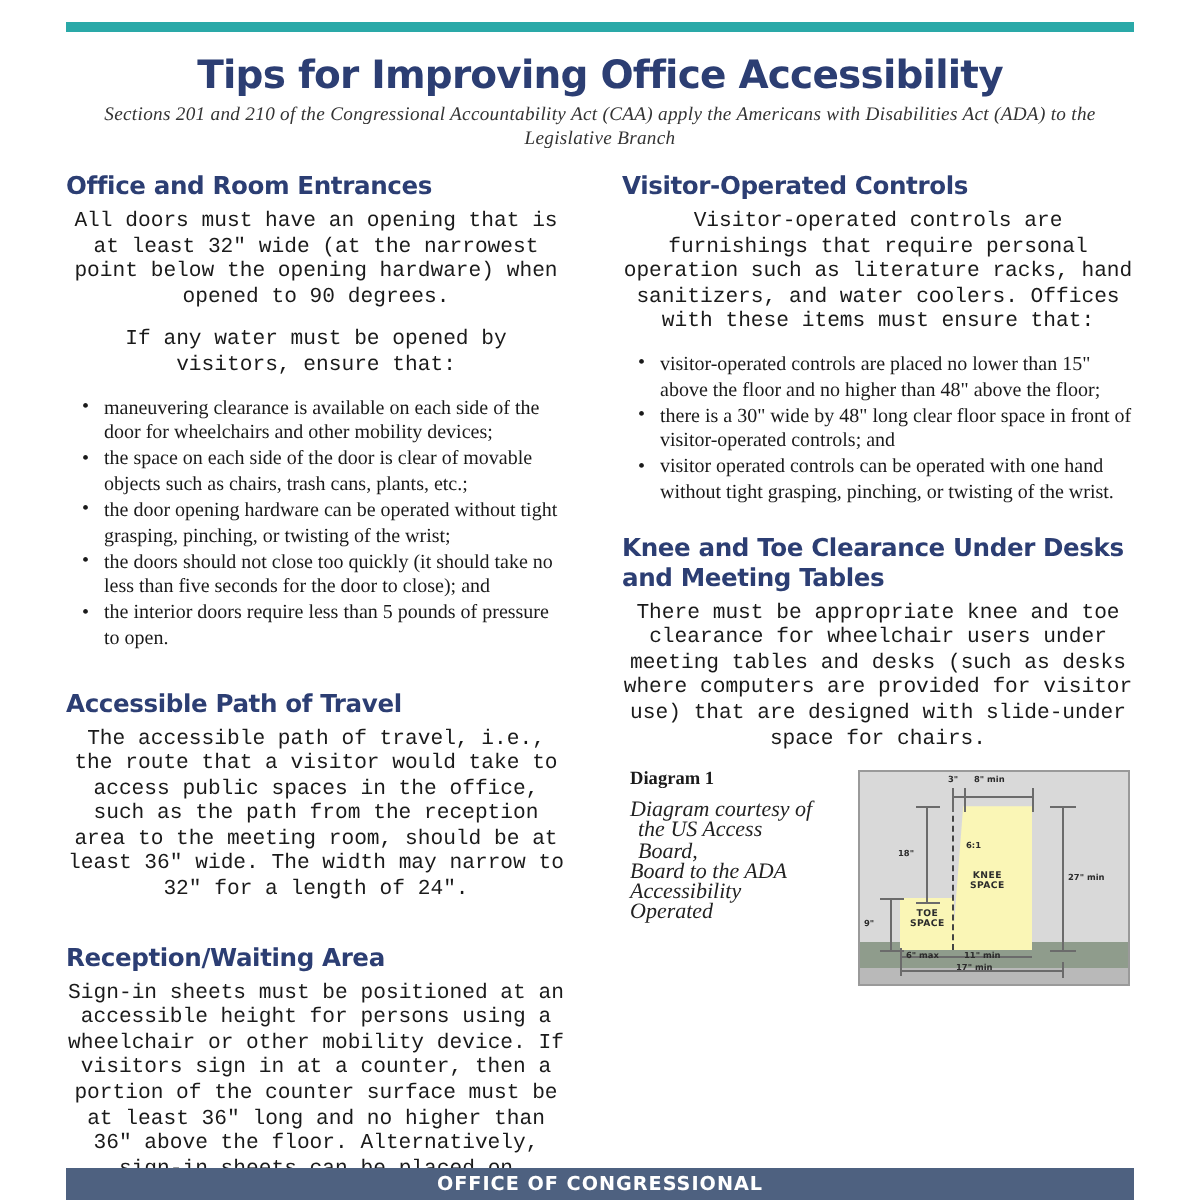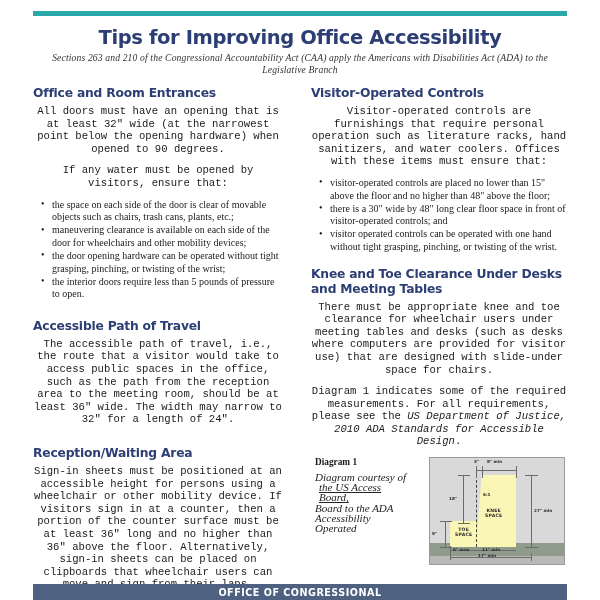--- a/index.html
+++ b/index.html
@@ -62,21 +62,21 @@
     position:absolute;left:4px;top:0;width:96px;
   }
   .diagram-label{
     font-family:"Liberation Serif", serif;font-weight:bold;font-size:9.3px;
     color:#1a1a1a;margin-bottom:5px;
   }
   .diagram-credit{
     font-family:"Liberation Serif", serif;font-style:italic;font-size:11px;
     line-height:10.2px;color:#222;
   }
-  .diagram-credit .ind{display:block;padding-left:4px;text-decoration:underline;}
+  .diagram-credit .ind{display:block;padding-left:4px;}
 
   .diagram-box{
     position:absolute;left:118px;top:0;width:134px;height:106px;
     background:#d9d9d9;border:1px solid #9a9a9a;overflow:hidden;
   }
   .dg-floor{
     position:absolute;left:0;bottom:0;width:100%;height:21px;background:#8f9c8c;
   }
   .dg-floor2{
     position:absolute;left:0;bottom:0;width:100%;height:8px;background:#b9b9b9;
@@ -118,33 +118,34 @@
   }
 </style>
 </head>
 <body>
 
 <div class="page">
 
   <div class="top-rule"></div>
 
   <div class="doc-title">Tips for Improving Office Accessibility</div>
-  <div class="doc-subtitle">Sections 263 and 210 of the Congressional Accountability Act (CAA) apply the Americans with Disabilities Act (ADA) to the Legislative Branch</div>
+  <div class="doc-subtitle">Sections 201 and 210 of the Congressional Accountability Act (CAA) apply the Americans with Disabilities Act (ADA) to the Legislative Branch</div>
 
   <div class="cols">
 
     <div class="col col-left">
 
       <h2 class="sec">Office and Room Entrances</h2>
       <p class="body">All doors must have an opening that is at least 32" wide (at the narrowest point below the opening hardware) when opened to 90 degrees.</p>
       <p class="body">If any water must be opened by visitors, ensure that:</p>
       <ul class="bul">
+        <li>maneuvering clearance is available on each side of the door for wheelchairs and other mobility devices;</li>
         <li>the space on each side of the door is clear of movable objects such as chairs, trash cans, plants, etc.;</li>
-        <li>maneuvering clearance is available on each side of the door for wheelchairs and other mobility devices;</li>
         <li>the door opening hardware can be operated without tight grasping, pinching, or twisting of the wrist;</li>
+        <li>the doors should not close too quickly (it should take no less than five seconds for the door to close); and</li>
         <li>the interior doors require less than 5 pounds of pressure to open.</li>
       </ul>
 
       <div class="spacer-md"></div>
       <h2 class="sec">Accessible Path of Travel</h2>
       <p class="body">The accessible path of travel, i.e., the route that a visitor would take to access public spaces in the office, such as the path from the reception area to the meeting room, should be at least 36" wide. The width may narrow to 32" for a length of 24".</p>
 
       <div class="spacer-md"></div>
       <h2 class="sec">Reception/Waiting Area</h2>
       <p class="body">Sign-in sheets must be positioned at an accessible height for persons using a wheelchair or other mobility device. If visitors sign in at a counter, then a portion of the counter surface must be at least 36" long and no higher than 36" above the floor. Alternatively, sign-in sheets can be placed on clipboards that wheelchair users can move and sign from their laps.</p>
@@ -158,21 +159,20 @@
       <ul class="bul">
         <li>visitor-operated controls are placed no lower than 15" above the floor and no higher than 48" above the floor;</li>
         <li>there is a 30" wide by 48" long clear floor space in front of visitor-operated controls; and</li>
         <li>visitor operated controls can be operated with one hand without tight grasping, pinching, or twisting of the wrist.</li>
       </ul>
 
       <div class="spacer-sm"></div>
       <h2 class="sec">Knee and Toe Clearance Under Desks and Meeting Tables</h2>
       <p class="body">There must be appropriate knee and toe clearance for wheelchair users under meeting tables and desks (such as desks where computers are provided for visitor use) that are designed with slide-under space for chairs.</p>
 
-      <p class="body"><span>Diagram 1 indicates some of the required measurements. For all requirements, please see the </span><span class="ital">US Department of Justice, 2010 ADA Standards for Accessible Design</span><span>.</span></p>
 
       <div class="diagram-wrap" style="height:112px;">
         <div class="diagram-caption-col">
           <div class="diagram-label">Diagram 1</div>
           <div class="diagram-credit">
             <span>Diagram courtesy of</span>
             <span class="ind">the US Access Board,</span>
             <span>Board to the ADA</span>
             <span>Accessibility</span>
             <span>Operated</span>

